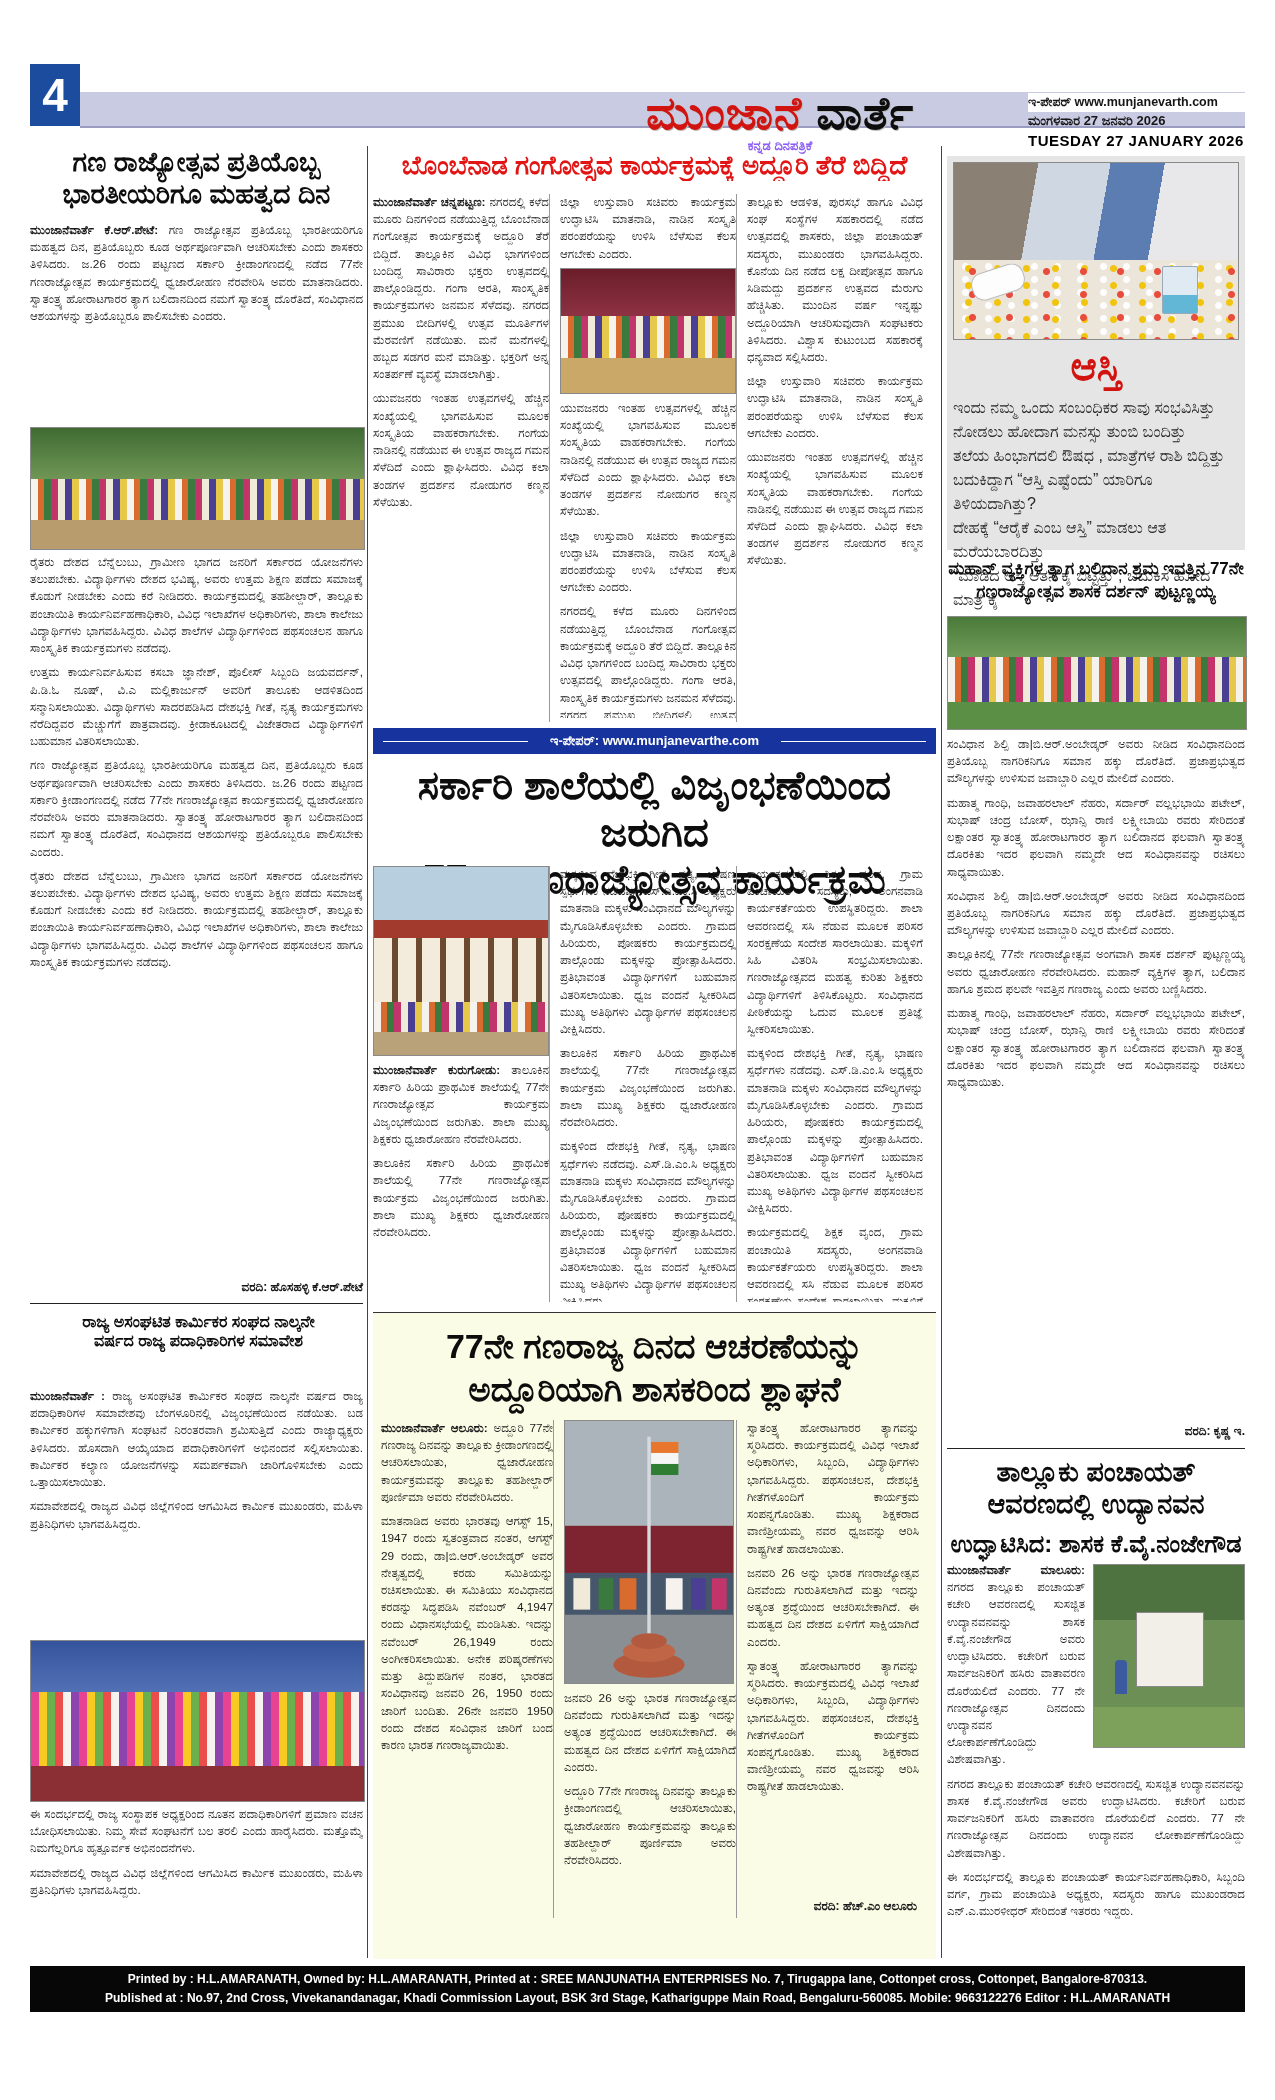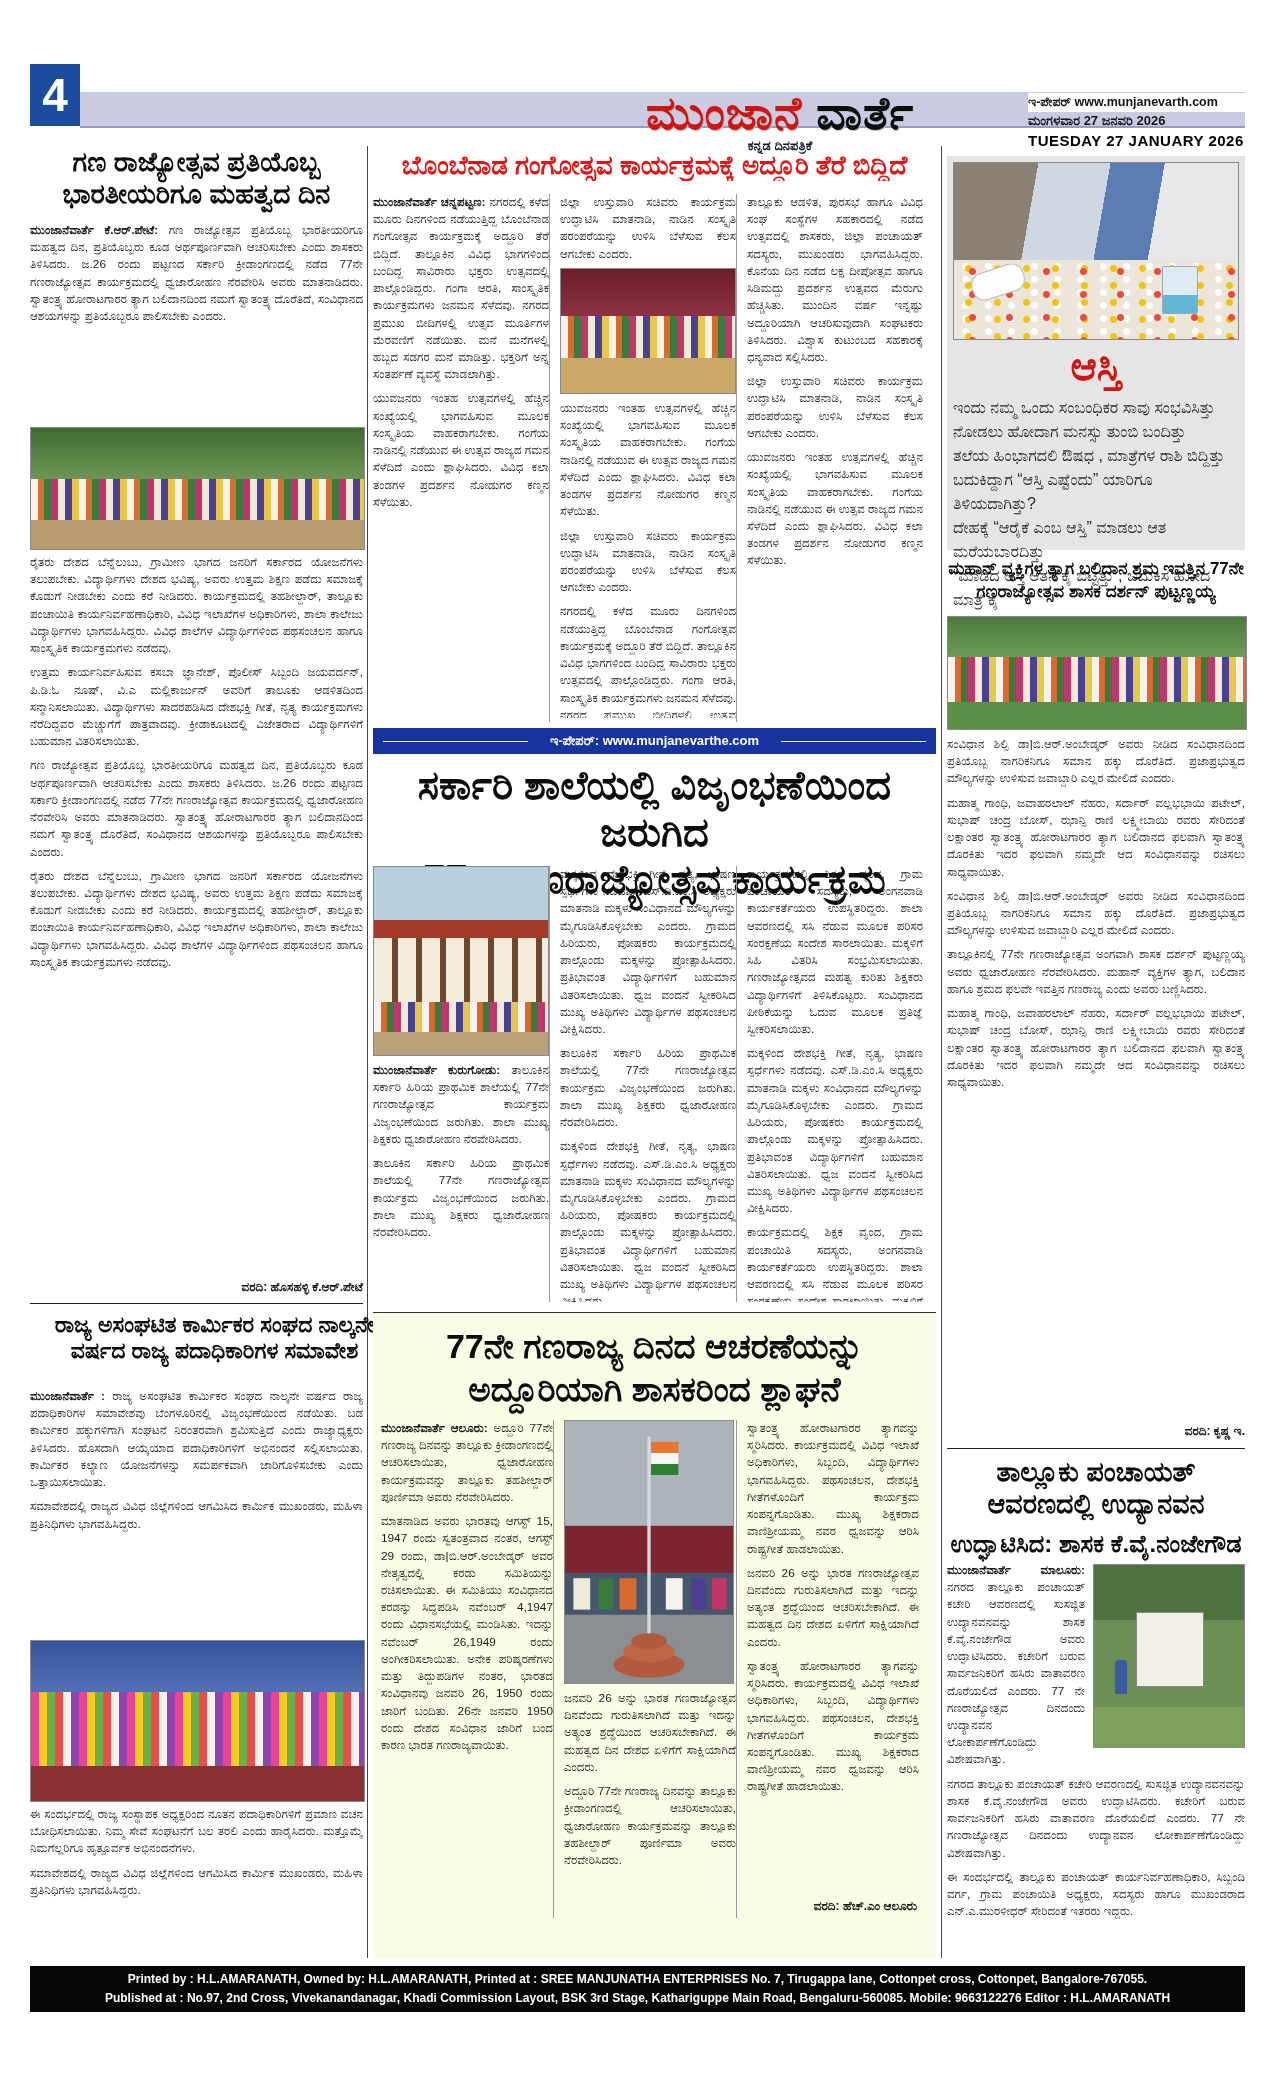--- a/index.html
+++ b/index.html
@@ -8,21 +8,21 @@
   .abs{position:absolute;}
   .prewrap{white-space:pre-line;}
   
   .hdr-bar{position:absolute;left:80px;top:92px;width:1165px;height:34px;background:#c9cbe3;border-bottom:2px solid #9a9cc0;}
   .pageno{position:absolute;left:30px;top:64px;width:50px;height:62px;background:#1b4c9e;color:#fff;
           font-size:46px;font-weight:bold;display:flex;align-items:center;justify-content:center;}
   .masthead{position:absolute;left:540px;top:86px;width:480px;text-align:center;font-size:46px;font-weight:bold;
             letter-spacing:1px;text-shadow:1px 1px 0 #bbb;}
   .masthead .w1{color:#d21411;}
   .masthead .w2{color:#0d0d0d;}
-  .tagline{position:absolute;left:540px;top:138px;width:480px;text-align:center;font-size:13px;font-weight:bold;color:#0f172a;}
+  .tagline{position:absolute;left:540px;top:138px;width:480px;text-align:center;font-size:13px;font-weight:bold;color:#8b5cf6;}
   .hdr-right{position:absolute;left:1028px;top:93px;width:218px;text-align:left;}
   .hdr-right .l1{background:#fff;font-size:12.5px;font-weight:bold;padding:2px 0;}
   .hdr-right .l2{font-size:13px;font-weight:bold;padding:1px 0;}
   .hdr-right .l3{background:#fff;color:#000;font-size:15px;font-weight:bold;padding:2px 0;letter-spacing:.5px;}
   
   .vline{position:absolute;width:1px;background:#444;top:146px;height:1812px;}
   .hline{position:absolute;height:1px;background:#222;}
   
   .headline{font-weight:bold;color:#0d0d0d;text-align:center;line-height:1.2;}
   .red{color:#e31414;}
@@ -92,21 +92,21 @@
     <div class="band" style="height:24%;background:#b99c6d;"></div>
   </div>
   <div class="abs bt" style="left:30px;top:554px;width:333px;height:718px;">
     <p>ರೈತರು ದೇಶದ ಬೆನ್ನೆಲುಬು, ಗ್ರಾಮೀಣ ಭಾಗದ ಜನರಿಗೆ ಸರ್ಕಾರದ ಯೋಜನೆಗಳು ತಲುಪಬೇಕು. ವಿದ್ಯಾರ್ಥಿಗಳು ದೇಶದ ಭವಿಷ್ಯ, ಅವರು ಉತ್ತಮ ಶಿಕ್ಷಣ ಪಡೆದು ಸಮಾಜಕ್ಕೆ ಕೊಡುಗೆ ನೀಡಬೇಕು ಎಂದು ಕರೆ ನೀಡಿದರು. ಕಾರ್ಯಕ್ರಮದಲ್ಲಿ ತಹಶೀಲ್ದಾರ್, ತಾಲ್ಲೂಕು ಪಂಚಾಯಿತಿ ಕಾರ್ಯನಿರ್ವಹಣಾಧಿಕಾರಿ, ವಿವಿಧ ಇಲಾಖೆಗಳ ಅಧಿಕಾರಿಗಳು, ಶಾಲಾ ಕಾಲೇಜು ವಿದ್ಯಾರ್ಥಿಗಳು ಭಾಗವಹಿಸಿದ್ದರು. ವಿವಿಧ ಶಾಲೆಗಳ ವಿದ್ಯಾರ್ಥಿಗಳಿಂದ ಪಥಸಂಚಲನ ಹಾಗೂ ಸಾಂಸ್ಕೃತಿಕ ಕಾರ್ಯಕ್ರಮಗಳು ನಡೆದವು.</p>
     <p>ಉತ್ತಮ ಕಾರ್ಯನಿರ್ವಹಿಸುವ ಕಸಬಾ ಜ್ಞಾನೇಶ್, ಪೊಲೀಸ್ ಸಿಬ್ಬಂದಿ ಜಯವರ್ದನ್, ಪಿ.ಡಿ.ಓ ನೂಷ್, ವಿ.ಎ ಮಲ್ಲಿಕಾರ್ಜುನ್ ಅವರಿಗೆ ತಾಲೂಕು ಆಡಳಿತದಿಂದ ಸನ್ಮಾನಿಸಲಾಯಿತು. ವಿದ್ಯಾರ್ಥಿಗಳು ಸಾದರಪಡಿಸಿದ ದೇಶಭಕ್ತಿ ಗೀತೆ, ನೃತ್ಯ ಕಾರ್ಯಕ್ರಮಗಳು ನೆರೆದಿದ್ದವರ ಮೆಚ್ಚುಗೆಗೆ ಪಾತ್ರವಾದವು. ಕ್ರೀಡಾಕೂಟದಲ್ಲಿ ವಿಜೇತರಾದ ವಿದ್ಯಾರ್ಥಿಗಳಿಗೆ ಬಹುಮಾನ ವಿತರಿಸಲಾಯಿತು.</p>
     <p>ಗಣ ರಾಜ್ಯೋತ್ಸವ ಪ್ರತಿಯೊಬ್ಬ ಭಾರತೀಯರಿಗೂ ಮಹತ್ವದ ದಿನ, ಪ್ರತಿಯೊಬ್ಬರು ಕೂಡ ಅರ್ಥಪೂರ್ಣವಾಗಿ ಆಚರಿಸಬೇಕು ಎಂದು ಶಾಸಕರು ತಿಳಿಸಿದರು. ಜ.26 ರಂದು ಪಟ್ಟಣದ ಸರ್ಕಾರಿ ಕ್ರೀಡಾಂಗಣದಲ್ಲಿ ನಡೆದ 77ನೇ ಗಣರಾಜ್ಯೋತ್ಸವ ಕಾರ್ಯಕ್ರಮದಲ್ಲಿ ಧ್ವಜಾರೋಹಣ ನೆರವೇರಿಸಿ ಅವರು ಮಾತನಾಡಿದರು. ಸ್ವಾತಂತ್ರ್ಯ ಹೋರಾಟಗಾರರ ತ್ಯಾಗ ಬಲಿದಾನದಿಂದ ನಮಗೆ ಸ್ವಾತಂತ್ರ್ಯ ದೊರೆತಿದೆ, ಸಂವಿಧಾನದ ಆಶಯಗಳನ್ನು ಪ್ರತಿಯೊಬ್ಬರೂ ಪಾಲಿಸಬೇಕು ಎಂದರು.</p>
     <p>ರೈತರು ದೇಶದ ಬೆನ್ನೆಲುಬು, ಗ್ರಾಮೀಣ ಭಾಗದ ಜನರಿಗೆ ಸರ್ಕಾರದ ಯೋಜನೆಗಳು ತಲುಪಬೇಕು. ವಿದ್ಯಾರ್ಥಿಗಳು ದೇಶದ ಭವಿಷ್ಯ, ಅವರು ಉತ್ತಮ ಶಿಕ್ಷಣ ಪಡೆದು ಸಮಾಜಕ್ಕೆ ಕೊಡುಗೆ ನೀಡಬೇಕು ಎಂದು ಕರೆ ನೀಡಿದರು. ಕಾರ್ಯಕ್ರಮದಲ್ಲಿ ತಹಶೀಲ್ದಾರ್, ತಾಲ್ಲೂಕು ಪಂಚಾಯಿತಿ ಕಾರ್ಯನಿರ್ವಹಣಾಧಿಕಾರಿ, ವಿವಿಧ ಇಲಾಖೆಗಳ ಅಧಿಕಾರಿಗಳು, ಶಾಲಾ ಕಾಲೇಜು ವಿದ್ಯಾರ್ಥಿಗಳು ಭಾಗವಹಿಸಿದ್ದರು. ವಿವಿಧ ಶಾಲೆಗಳ ವಿದ್ಯಾರ್ಥಿಗಳಿಂದ ಪಥಸಂಚಲನ ಹಾಗೂ ಸಾಂಸ್ಕೃತಿಕ ಕಾರ್ಯಕ್ರಮಗಳು ನಡೆದವು.</p>
   </div>
   <div class="abs byline" style="left:30px;top:1280px;width:333px;">ವರದಿ: ಹೊಸಹಳ್ಳಿ ಕೆ.ಆರ್.ಪೇಟೆ</div>
   <div class="hline" style="left:30px;top:1303px;width:333px;"></div>
-  <div class="abs headline prewrap" style="left:48px;top:1312px;width:333px;font-size:22px;">ರಾಜ್ಯ ಅಸಂಘಟಿತ ಕಾರ್ಮಿಕರ ಸಂಘದ ನಾಲ್ಕನೇ
+  <div class="abs headline prewrap" style="left:32px;top:1312px;width:333px;font-size:16px;">ರಾಜ್ಯ ಅಸಂಘಟಿತ ಕಾರ್ಮಿಕರ ಸಂಘದ ನಾಲ್ಕನೇ
 ವರ್ಷದ ರಾಜ್ಯ ಪದಾಧಿಕಾರಿಗಳ ಸಮಾವೇಶ</div>
   <div class="abs bt" style="left:30px;top:1388px;width:333px;height:248px;">
     <p><span class="dl">ಮುಂಜಾನೆವಾರ್ತೆ :</span>
        <span>ರಾಜ್ಯ ಅಸಂಘಟಿತ ಕಾರ್ಮಿಕರ ಸಂಘದ ನಾಲ್ಕನೇ ವರ್ಷದ ರಾಜ್ಯ ಪದಾಧಿಕಾರಿಗಳ ಸಮಾವೇಶವು ಬೆಂಗಳೂರಿನಲ್ಲಿ ವಿಜೃಂಭಣೆಯಿಂದ ನಡೆಯಿತು. ಬಡ ಕಾರ್ಮಿಕರ ಹಕ್ಕುಗಳಿಗಾಗಿ ಸಂಘಟನೆ ನಿರಂತರವಾಗಿ ಶ್ರಮಿಸುತ್ತಿದೆ ಎಂದು ರಾಜ್ಯಾಧ್ಯಕ್ಷರು ತಿಳಿಸಿದರು. ಹೊಸದಾಗಿ ಆಯ್ಕೆಯಾದ ಪದಾಧಿಕಾರಿಗಳಿಗೆ ಅಭಿನಂದನೆ ಸಲ್ಲಿಸಲಾಯಿತು. ಕಾರ್ಮಿಕರ ಕಲ್ಯಾಣ ಯೋಜನೆಗಳನ್ನು ಸಮರ್ಪಕವಾಗಿ ಜಾರಿಗೊಳಿಸಬೇಕು ಎಂದು ಒತ್ತಾಯಿಸಲಾಯಿತು.</span></p>
     <p>ಸಮಾವೇಶದಲ್ಲಿ ರಾಜ್ಯದ ವಿವಿಧ ಜಿಲ್ಲೆಗಳಿಂದ ಆಗಮಿಸಿದ ಕಾರ್ಮಿಕ ಮುಖಂಡರು, ಮಹಿಳಾ ಪ್ರತಿನಿಧಿಗಳು ಭಾಗವಹಿಸಿದ್ದರು.</p>
   </div>
   <div class="photo" style="left:30px;top:1640px;width:333px;height:160px;">
     <div class="band" style="height:32%;background:linear-gradient(#35549c,#5270b5);"></div>
     <div class="band crowd-bright" style="height:46%;"></div>
     <div class="band" style="height:22%;background:#8c2f35;"></div>
@@ -272,17 +272,17 @@
         <div style="position:absolute;left:14%;top:52%;width:12px;height:34px;background:#3b5aa0;border-radius:4px 4px 0 0;"></div>
       </div>
     </div>
     <p><span class="dl">ಮುಂಜಾನೆವಾರ್ತೆ ಮಾಲೂರು:</span>
        <span>ನಗರದ ತಾಲ್ಲೂಕು ಪಂಚಾಯತ್ ಕಚೇರಿ ಆವರಣದಲ್ಲಿ ಸುಸಜ್ಜಿತ ಉದ್ಯಾನವನವನ್ನು ಶಾಸಕ ಕೆ.ವೈ.ನಂಜೇಗೌಡ ಅವರು ಉದ್ಘಾಟಿಸಿದರು. ಕಚೇರಿಗೆ ಬರುವ ಸಾರ್ವಜನಿಕರಿಗೆ ಹಸಿರು ವಾತಾವರಣ ದೊರೆಯಲಿದೆ ಎಂದರು. 77 ನೇ ಗಣರಾಜ್ಯೋತ್ಸವ ದಿನದಂದು ಉದ್ಯಾನವನ ಲೋಕಾರ್ಪಣೆಗೊಂಡಿದ್ದು ವಿಶೇಷವಾಗಿತ್ತು.</span></p>
     <p>ನಗರದ ತಾಲ್ಲೂಕು ಪಂಚಾಯತ್ ಕಚೇರಿ ಆವರಣದಲ್ಲಿ ಸುಸಜ್ಜಿತ ಉದ್ಯಾನವನವನ್ನು ಶಾಸಕ ಕೆ.ವೈ.ನಂಜೇಗೌಡ ಅವರು ಉದ್ಘಾಟಿಸಿದರು. ಕಚೇರಿಗೆ ಬರುವ ಸಾರ್ವಜನಿಕರಿಗೆ ಹಸಿರು ವಾತಾವರಣ ದೊರೆಯಲಿದೆ ಎಂದರು. 77 ನೇ ಗಣರಾಜ್ಯೋತ್ಸವ ದಿನದಂದು ಉದ್ಯಾನವನ ಲೋಕಾರ್ಪಣೆಗೊಂಡಿದ್ದು ವಿಶೇಷವಾಗಿತ್ತು.</p>
     <p>ಈ ಸಂದರ್ಭದಲ್ಲಿ ತಾಲ್ಲೂಕು ಪಂಚಾಯತ್ ಕಾರ್ಯನಿರ್ವಹಣಾಧಿಕಾರಿ, ಸಿಬ್ಬಂದಿ ವರ್ಗ, ಗ್ರಾಮ ಪಂಚಾಯಿತಿ ಅಧ್ಯಕ್ಷರು, ಸದಸ್ಯರು ಹಾಗೂ ಮುಖಂಡರಾದ ಎನ್.ಎ.ಮುರಳೀಧರ್ ಸೇರಿದಂತೆ ಇತರರು ಇದ್ದರು.</p>
   </div>
 
   <div class="footer">
-    <div>Printed by : H.L.AMARANATH, Owned by: H.L.AMARANATH, Printed at : SREE MANJUNATHA ENTERPRISES No. 7, Tirugappa lane, Cottonpet cross, Cottonpet, Bangalore-767055.</div>
+    <div>Printed by : H.L.AMARANATH, Owned by: H.L.AMARANATH, Printed at : SREE MANJUNATHA ENTERPRISES No. 7, Tirugappa lane, Cottonpet cross, Cottonpet, Bangalore-870313.</div>
     <div>Published at : No.97, 2nd Cross, Vivekanandanagar, Khadi Commission Layout, BSK 3rd Stage, Kathariguppe Main Road, Bengaluru-560085. Mobile: 9663122276 Editor : H.L.AMARANATH</div>
   </div>
 
 </div>
 
 </body></html>

